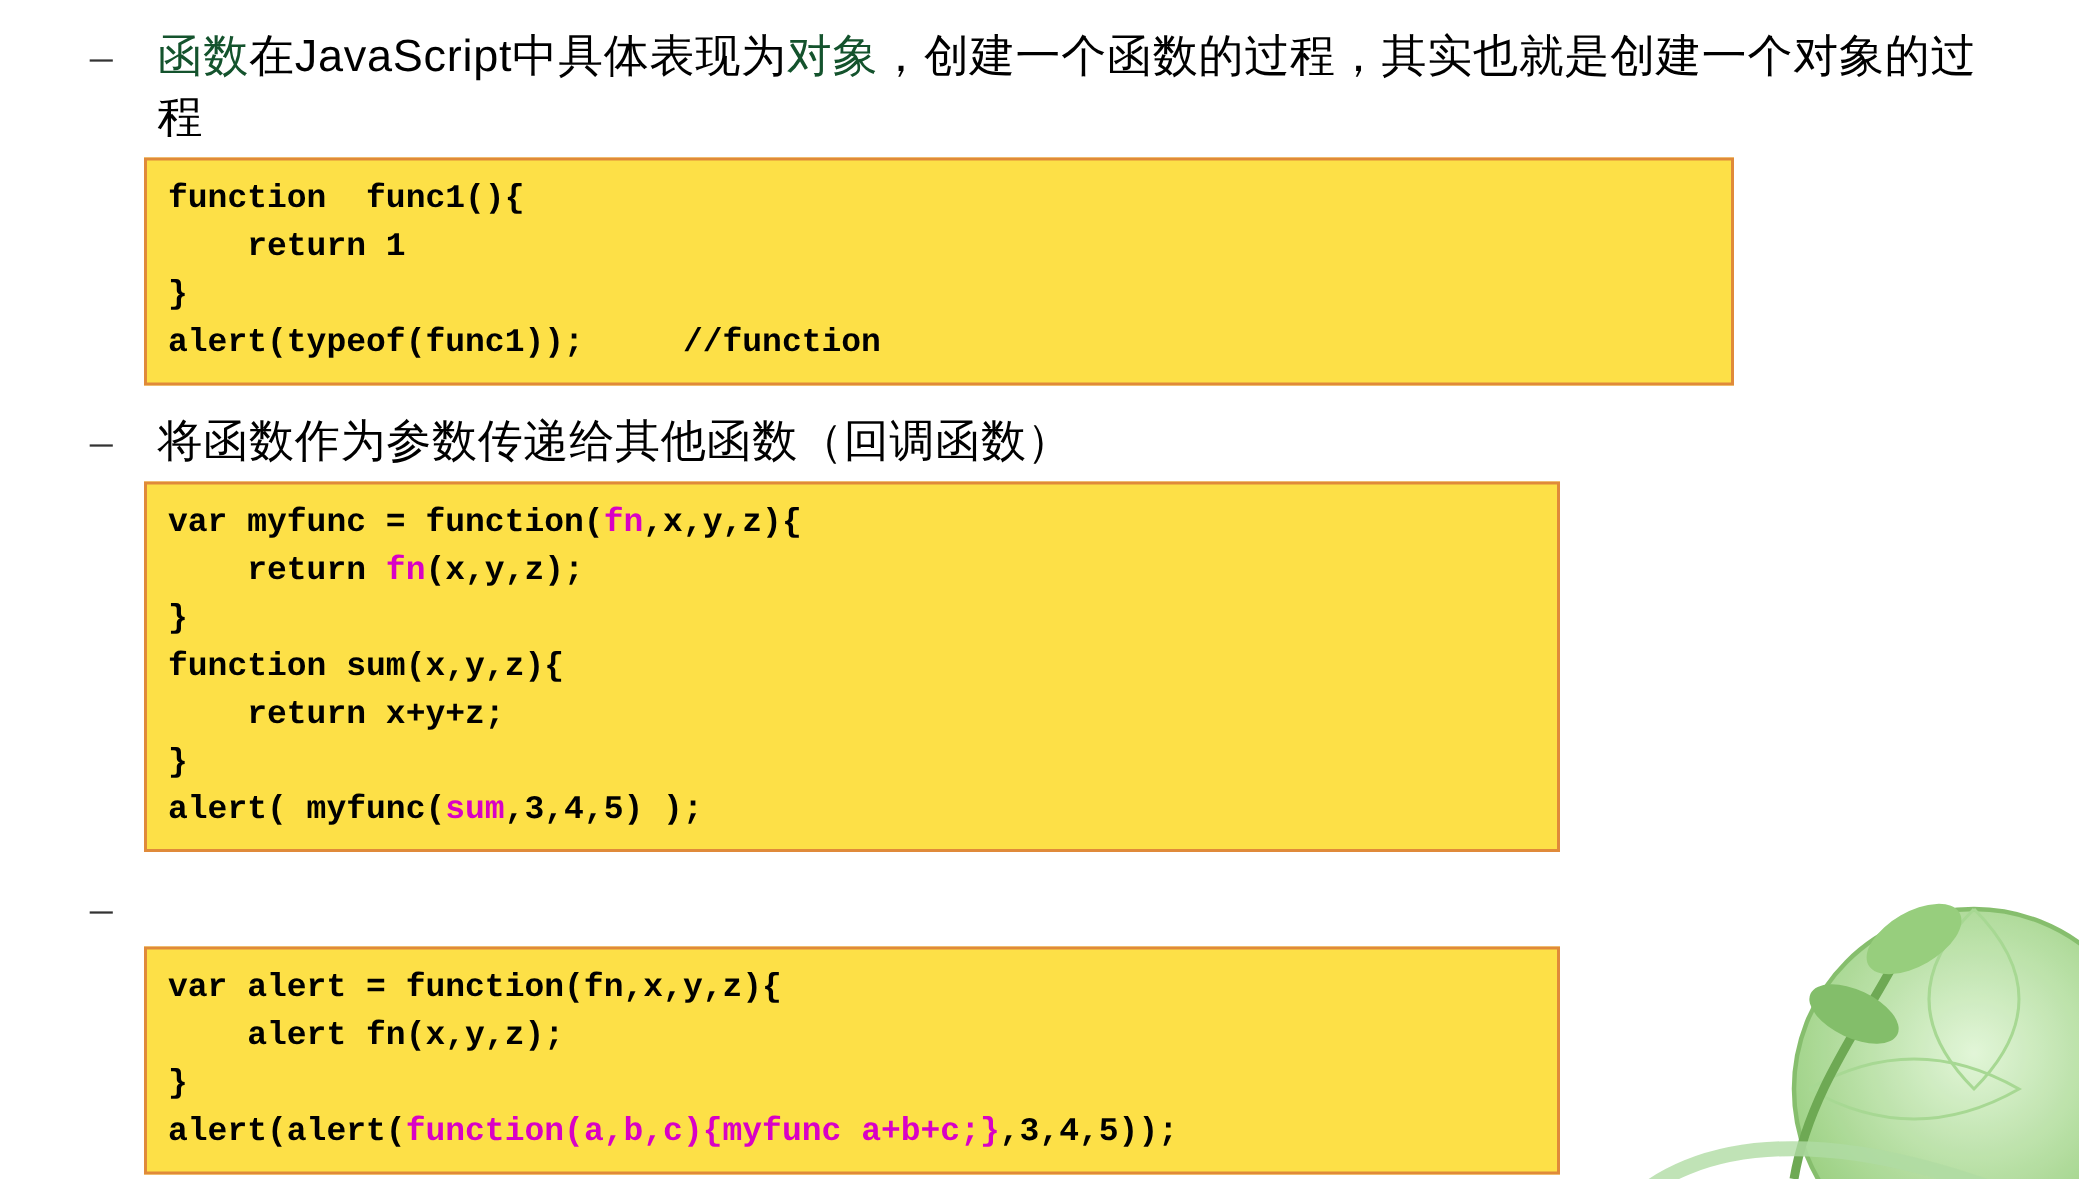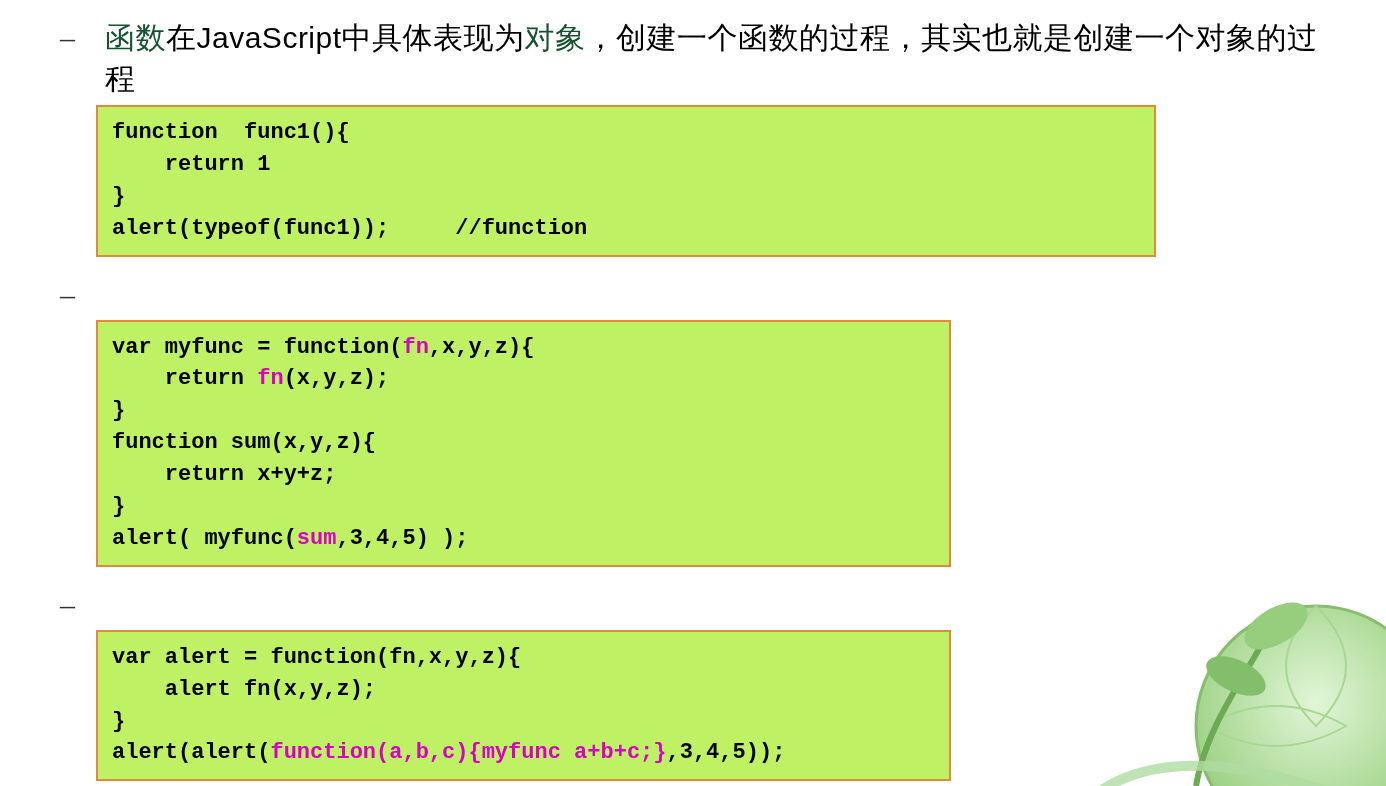--- a/index.html
+++ b/index.html
@@ -29,31 +29,31 @@
   .bullet-text {
     font-size: 30px;
     color: #000000;
     line-height: 1.35;
     letter-spacing: 0.5px;
   }
   .red { color: #14532d; font-weight: 500; }
   .codebox {
     margin: 6px 0 18px 36px;
     border: 2px solid #e08a3a;
-    background: #bef264;
+    background: #fde047;
     padding: 10px 14px 10px 14px;
     font-family: "Courier New", "SimSun", monospace;
     font-weight: bold;
     font-size: 22px;
     line-height: 1.45;
     color: #000000;
     white-space: pre;
     width: 1060px;
   }
-  .codebox.wide { width: 855px; }
+  .codebox.wide { width: 944px; }
   .kw-pink { color: #d900c6; }
   .deco {
     position: absolute;
     right: -40px;
     bottom: -60px;
     width: 420px;
     height: 320px;
     opacity: 0.9;
     pointer-events: none;
   }
@@ -69,20 +69,23 @@
       <span class="red">函数</span><span>在JavaScript中具体表现为</span><span class="red">对象</span><span>，创建一个函数的过程，其实也就是创建一个对象的过程</span>
     </span>
   </div>
   <div class="codebox"><span>function  func1(){</span>
 <span>    return 1</span>
 <span>}</span>
 <span>alert(typeof(func1));     //function</span></div>
 
   <div class="bullet-row">
     <span class="bullet-dash">–</span>
+    <span class="bullet-text">
+      <span>将函数作为参数传递给其他函数（回调函数）</span>
+    </span>
   </div>
   <div class="codebox wide"><span>var myfunc = function(</span><span class="kw-pink">fn</span><span>,x,y,z){</span>
 <span>    return </span><span class="kw-pink">fn</span><span>(x,y,z);</span>
 <span>}</span>
 <span>function sum(x,y,z){</span>
 <span>    return x+y+z;</span>
 <span>}</span>
 <span>alert( myfunc(</span><span class="kw-pink">sum</span><span>,3,4,5) );</span></div>
 
   <div class="bullet-row">

